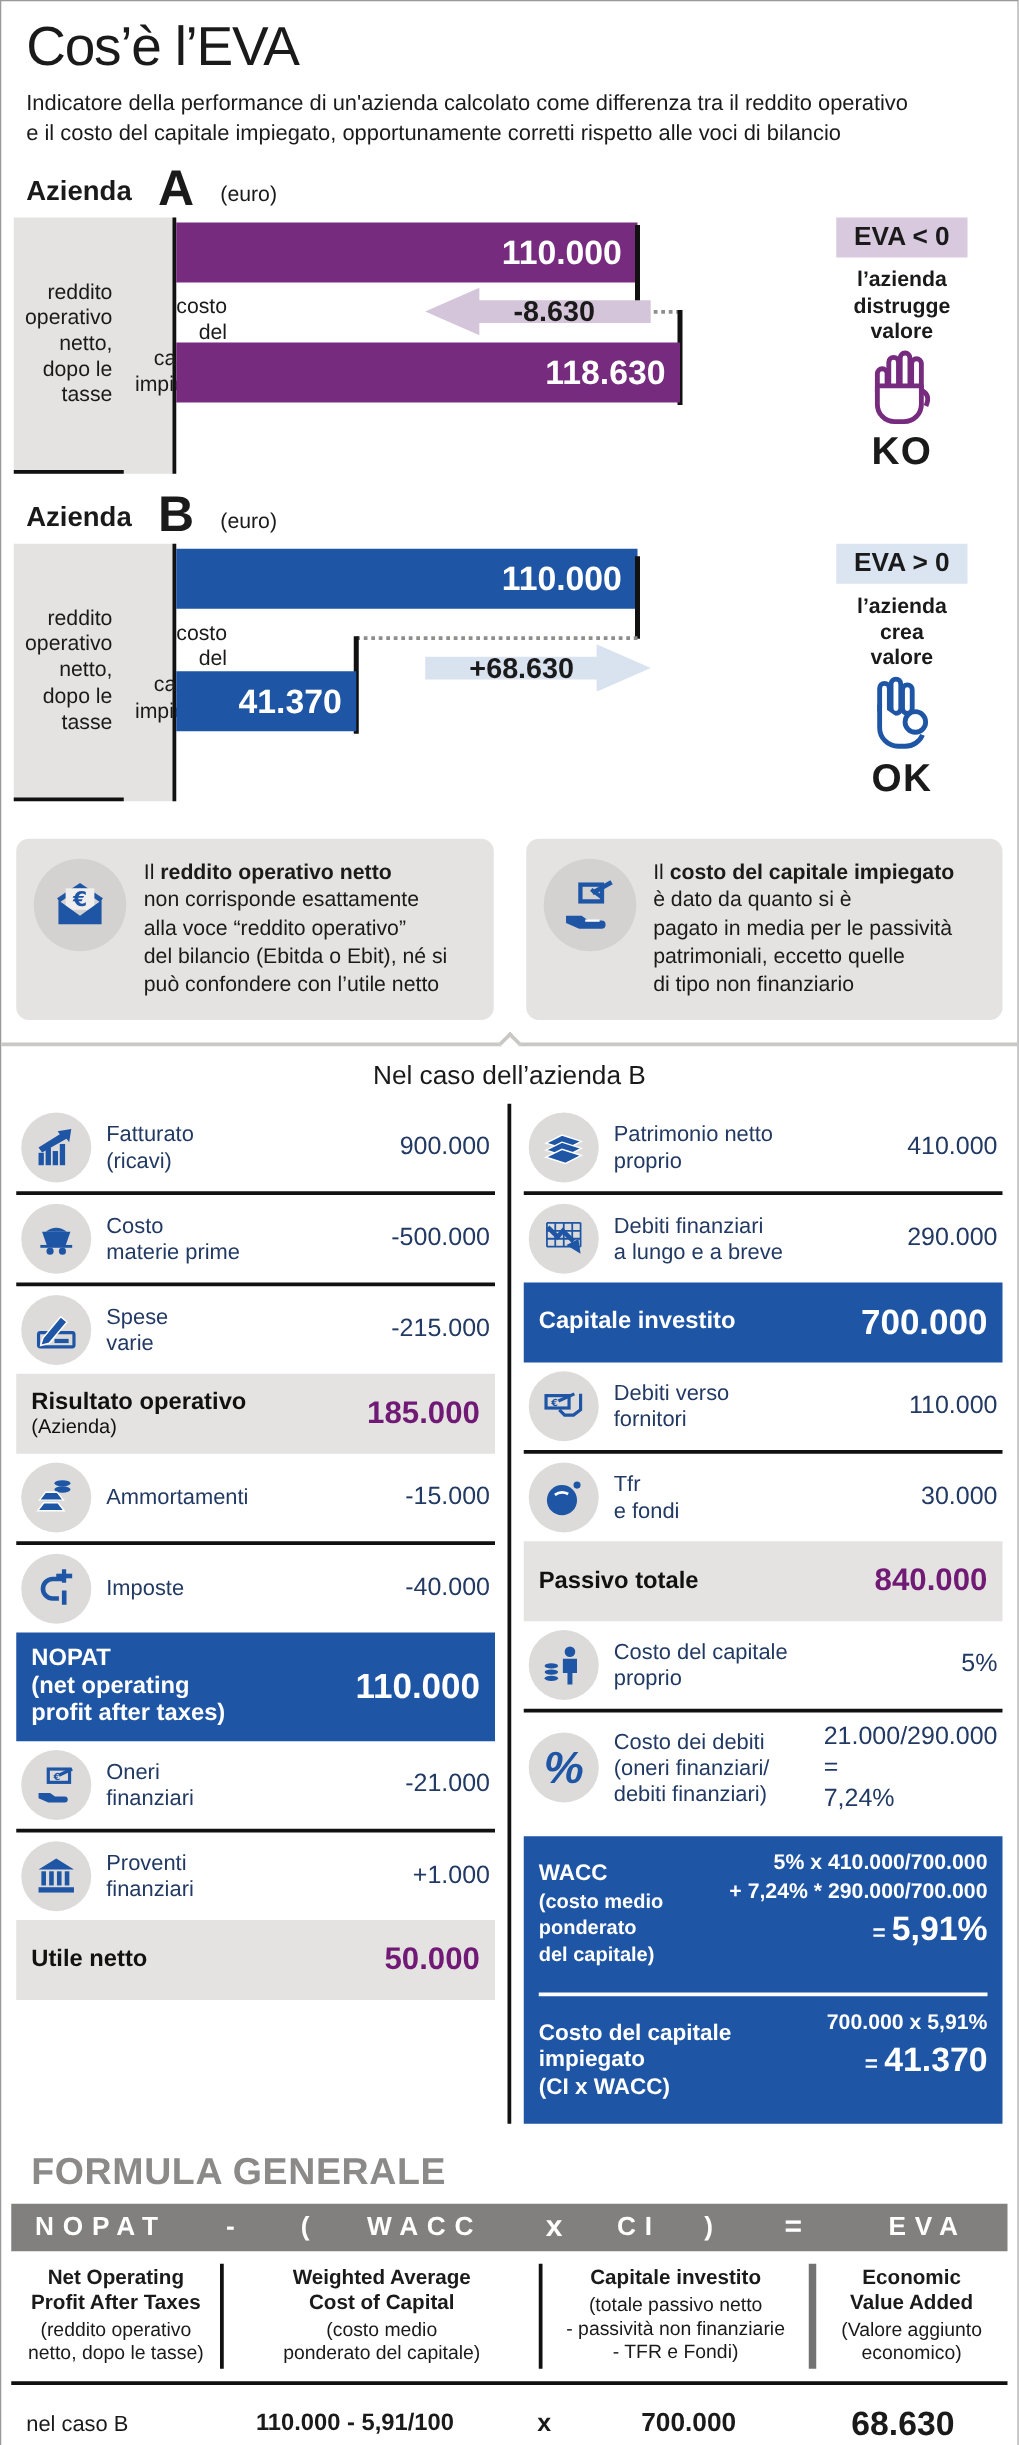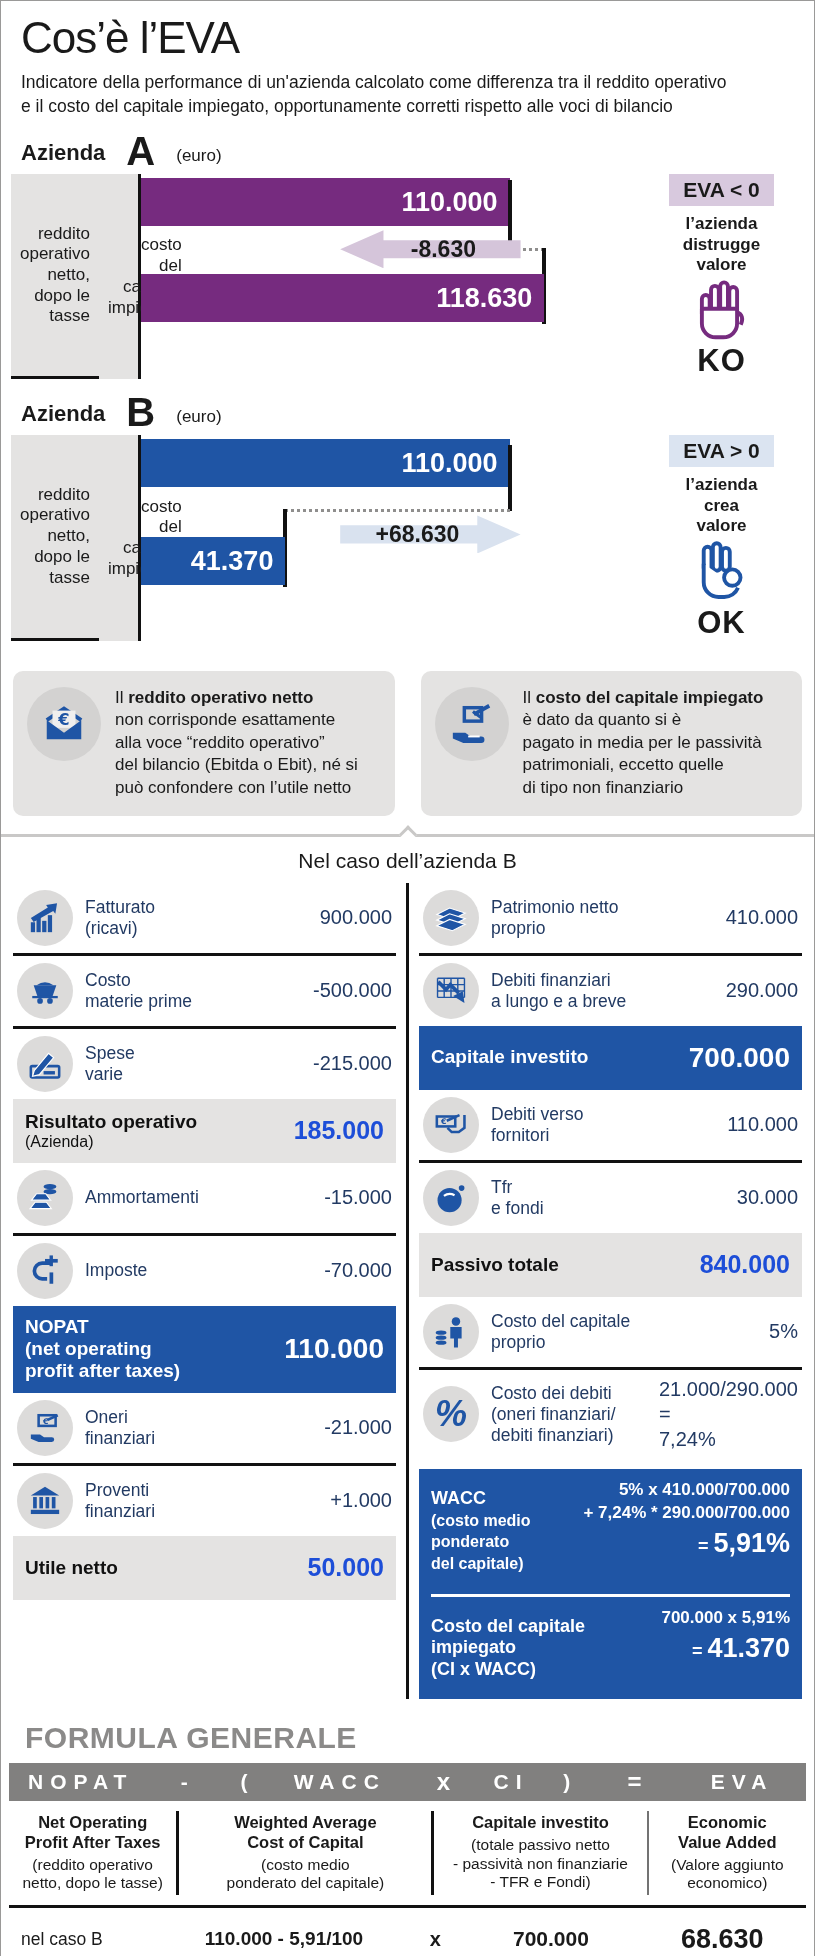--- a/index.html
+++ b/index.html
@@ -51,21 +51,21 @@
   .tdiv{width:3px;background:#111;flex:none;align-self:stretch;}
   .trow{display:flex;align-items:center;gap:12px;padding:7px 4px;min-height:64px;box-sizing:border-box;}
   .trow.lined{border-bottom:3px solid #111;}
   .icircle{width:56px;height:56px;border-radius:50%;background:#dcdbda;flex:none;display:flex;align-items:center;justify-content:center;}
   .tlabel{flex:1;font-size:17.5px;color:#223a63;line-height:1.2;}
   .tsub{white-space:pre-line;}
   .tval{font-size:20px;color:#223a63;white-space:pre-line;line-height:1.25;}
   .trow.gray{background:#e4e3e2;padding:9px 12px;}
   .gmain{font-weight:800;font-size:19px;color:#111;line-height:1.15;}
   .gsub{font-size:16px;color:#111;}
-  .gval{font-weight:800;font-size:25px;color:#1d4ed8;margin-left:auto;}
+  .gval{font-weight:800;font-size:25px;color:#701a75;margin-left:auto;}
   .trow.bluebox{background:#1f55a5;padding:10px 12px;}
   .bmain{font-weight:800;font-size:19px;color:#fff;line-height:1.18;white-space:pre-line;}
   .bval{font-weight:800;font-size:28px;color:#fff;margin-left:auto;}
   .pct{font-size:36px;font-weight:800;font-style:italic;color:#1f55a5;line-height:1;}
   
   .wacc{background:#1f55a5;color:#fff;margin-top:10px;padding:10px 12px;}
   .wsec{display:flex;gap:8px;align-items:center;}
   .wsec + .wsec{border-top:3px solid #fff;margin-top:10px;padding-top:10px;}
   .wl{white-space:pre-line;font-weight:800;font-size:18px;flex:1;line-height:1.2;}
   .wr{text-align:right;font-weight:700;font-size:17px;white-space:pre-line;line-height:1.35;}
@@ -75,21 +75,21 @@
   .fh{color:#8b8a89;font-size:30px;font-weight:800;margin:22px 24px 8px;letter-spacing:0.5px;}
   .fbar{display:grid;background:#81807f;color:#fff;height:38px;align-items:center;margin:0 8px;font-weight:700;font-size:21px;}
   .fbar span{text-align:center;}
   .fbar .sp{letter-spacing:7px;}
   .fg-bar{grid-template-columns:18% 8% 7% 17% 9% 8% 6% 11% 16%;}
   .fg-cols{display:flex;margin:10px 8px 0;text-align:center;}
   .fg-col{box-sizing:border-box;padding:2px 6px;}
   .fg-col:nth-child(1){width:21%;}
   .fg-col:nth-child(2){width:32%;border-left:3px solid #111;}
   .fg-col:nth-child(3){width:27%;border-left:3px solid #111;}
-  .fg-col:nth-child(4){width:20%;border-left:2px solid #737373;}
+  .fg-col:nth-child(4){width:20%;border-left:6px solid #737373;}
   .fg-title{font-weight:800;font-size:16.5px;white-space:pre-line;line-height:1.2;}
   .fg-note{font-size:15.5px;white-space:pre-line;margin-top:3px;line-height:1.2;}
   .fg-hr{border-top:3px solid #111;margin:10px 8px 0;}
   .fg-case{display:grid;grid-template-columns:19% 31% 7% 22% 21%;align-items:center;margin:16px 8px 2px;}
   .fg-case .lbl{font-size:17.5px;padding-left:12px;}
   .fg-case .calc{font-weight:800;font-size:19px;text-align:center;}
   .fg-case .op{font-weight:800;font-size:20px;text-align:center;}
   .fg-case .ci{font-weight:800;font-size:21px;text-align:center;}
   .fg-case .res{font-weight:800;font-size:27px;text-align:center;}
   svg{display:block;}
@@ -332,21 +332,21 @@
             <g fill="#1f55a5">
                 <rect x="12" y="3.5" width="9" height="2.6"></rect>
                 <rect x="15.2" y="1" width="2.4" height="7.6"></rect>
               </g>
           </svg>
         </span>
         <div class="tlabel">
             <div>Imposte</div>
             <div class="tsub"></div>
           </div>
-        <div class="tval">-70.000</div>
+        <div class="tval">-40.000</div>
       </div>
 
       <div class="trow bluebox">
         <div class="bmain">NOPAT
 (net operating
 profit after taxes)</div>
         <div class="bval">110.000</div>
       </div>
 
       <div class="trow lined">

